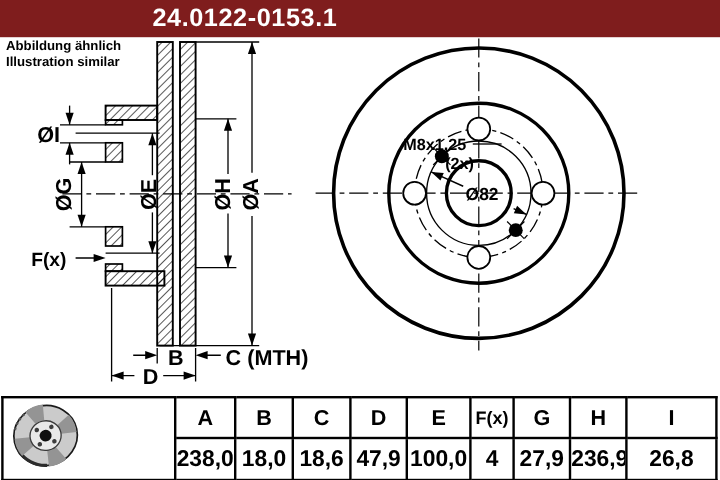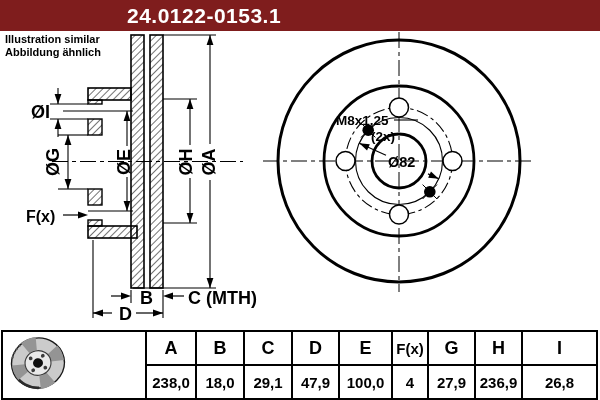--- a/index.html
+++ b/index.html
@@ -10,21 +10,21 @@
           display:flex;align-items:center;padding-left:127px;gap:37px;box-sizing:border-box;}
   .header span{color:#fff;font-weight:bold;font-size:21px;letter-spacing:.5px;white-space:nowrap;}
   .note{position:absolute;left:5px;top:33px;font-size:11px;font-weight:bold;line-height:13px;}
   svg.drawing{position:absolute;left:0;top:0;width:600px;height:331px;}
   svg text{font-family:"Liberation Sans",sans-serif;font-weight:bold;fill:#000;}
   table.spec{position:absolute;left:1px;top:330px;width:597px;height:69px;
              border-collapse:collapse;table-layout:fixed;background:#fff;}
   table.spec th,table.spec td{border:2.5px solid #000;text-align:center;vertical-align:middle;
              padding:0;overflow:hidden;white-space:nowrap;}
   table.spec th{font-size:18px;font-weight:bold;height:32px;}
-  table.spec td.val{font-size:15px;font-weight:bold;}
+  table.spec td.val{font-size:19px;font-weight:bold;}
   td.imgcell{background:#fff;}
 </style>
 </head>
 <body>
 
 <div class="page">
 
   <svg class="drawing" viewBox="0 0 600 331">
     <defs>
       <pattern id="hatch" patternUnits="userSpaceOnUse" width="5" height="5" patternTransform="rotate(45)">
@@ -144,22 +144,22 @@
       <line x1="394" y1="120" x2="418" y2="120" stroke="#000" stroke-width="1.1"></line>
       <text x="371" y="141" font-size="13.5">(2x)</text>
     </g>
   </svg>
 
   <div class="header">
     <span>24.0122-0153.1</span>
   </div>
 
   <div class="note">
+    <div>Abbildung ähnlich</div>
     <div>Illustration similar</div>
-    <div>Abbildung ähnlich</div>
   </div>
 
   <table class="spec">
     <colgroup>
       <col style="width:144px">
         <col style="width:50px">
         <col style="width:48px">
         <col style="width:48px">
       <col style="width:47px">
         <col style="width:53px">
@@ -192,21 +192,21 @@
       <th>D</th>
       <th>E</th>
       <th style="font-size:15px;">F(x)</th>
       <th>G</th>
       <th>H</th>
       <th>I</th>
     </tr>
     <tr>
       <td class="val">238,0</td>
       <td class="val">18,0</td>
-      <td class="val">29,1</td>
+      <td class="val">18,6</td>
       <td class="val">47,9</td>
       <td class="val">100,0</td>
       <td class="val">4</td>
       <td class="val">27,9</td>
       <td class="val">236,9</td>
       <td class="val">26,8</td>
     </tr>
   </tbody>
     </table>
 </div>

